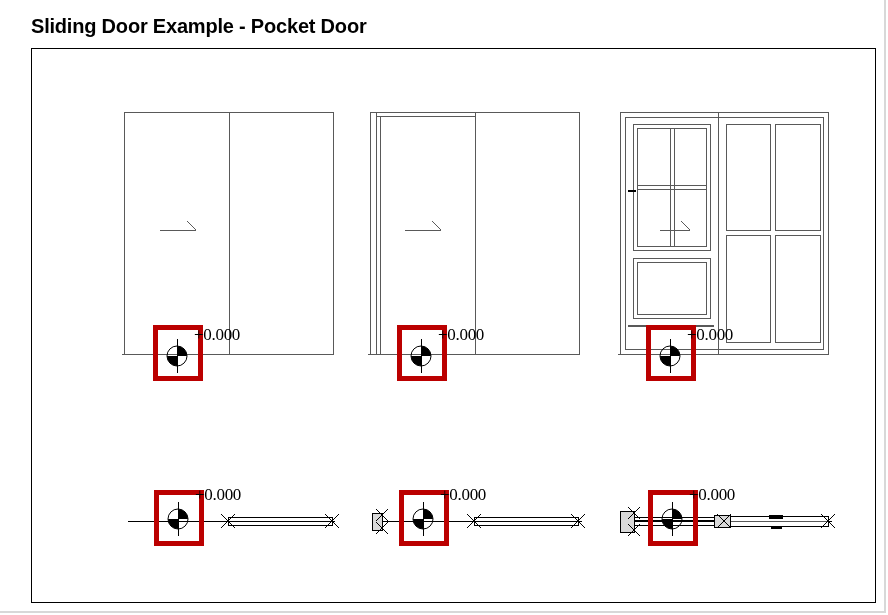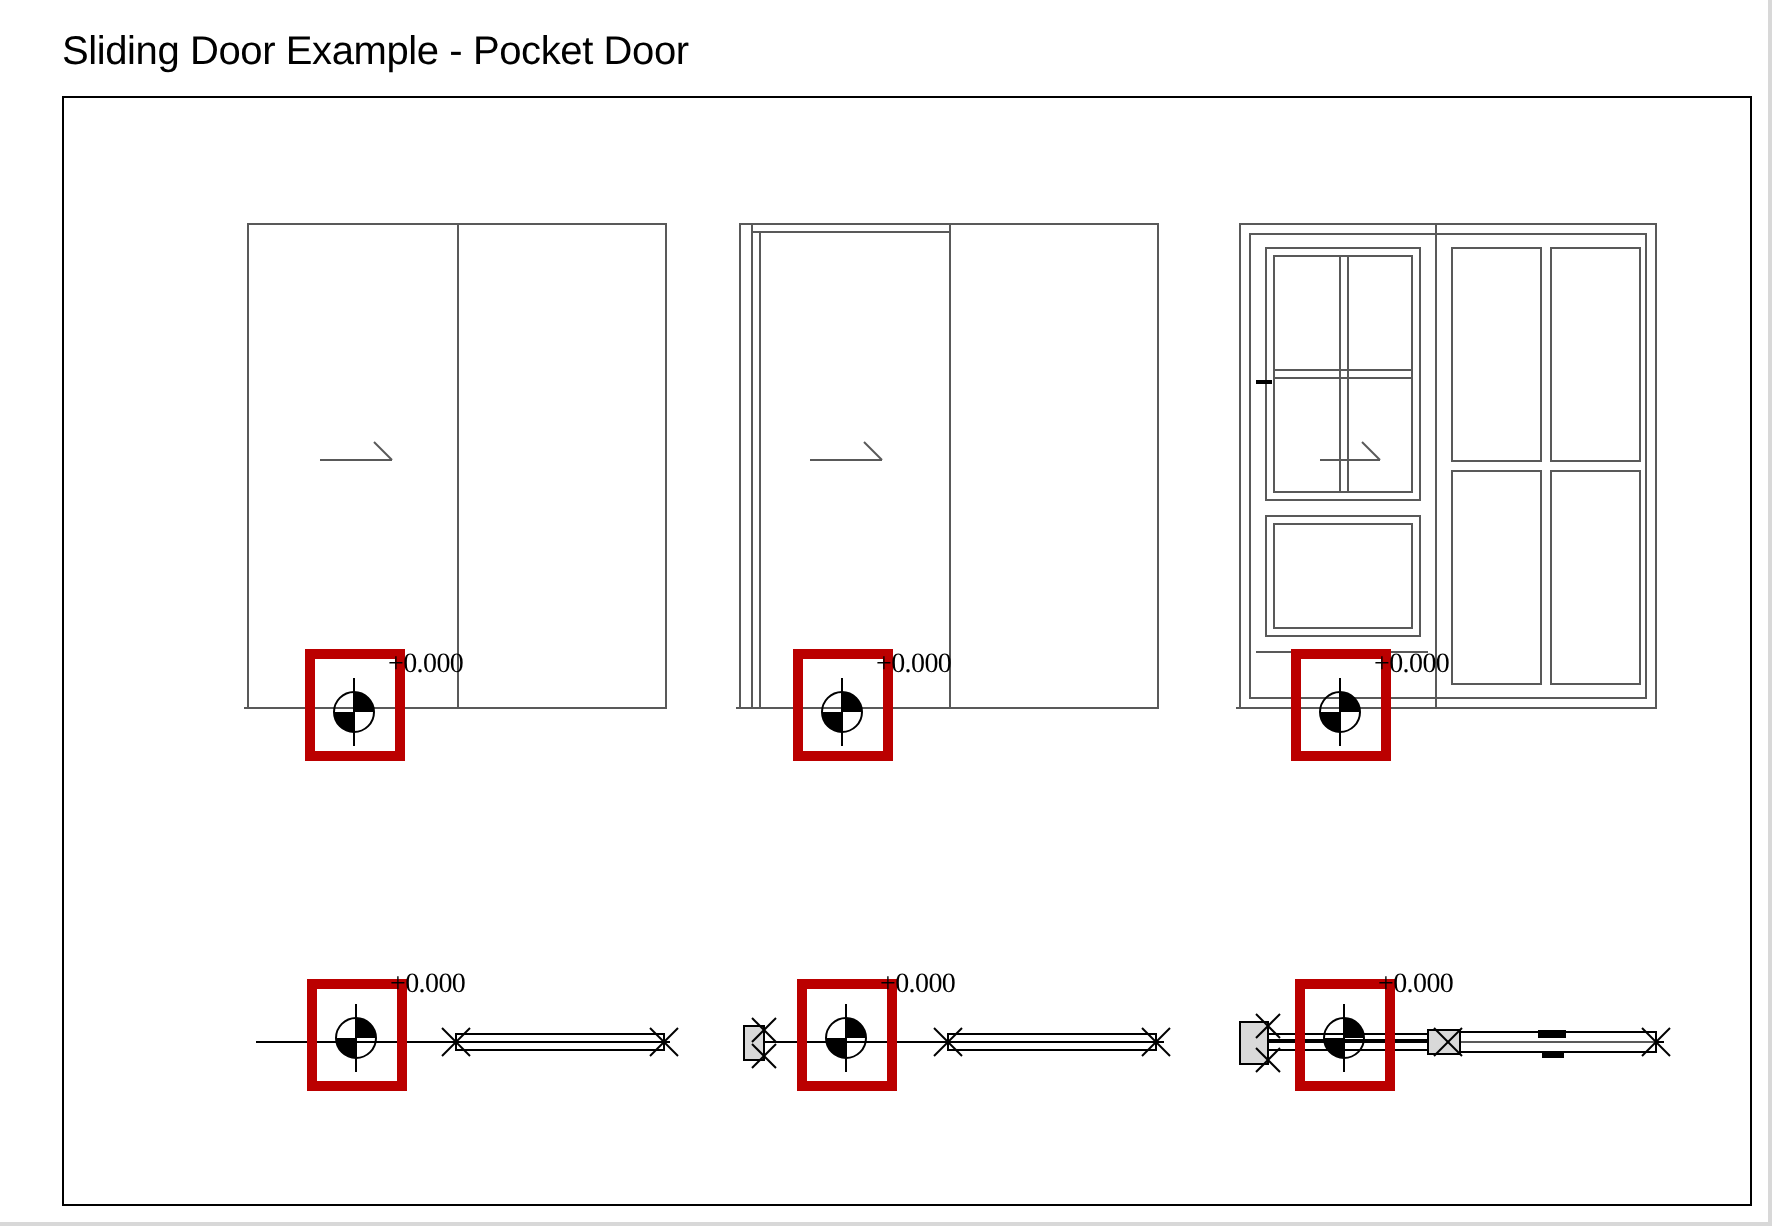--- a/index.html
+++ b/index.html
@@ -22,21 +22,21 @@
     height: 611px;
     border-right: 2px solid #d8d8d8;
     border-bottom: 2px solid #d8d8d8;
     pointer-events: none;
   }
   #title {
     position: absolute;
     left: 31px;
     top: 15px;
     font-size: 20px;
-    font-weight: normal;
+    font-weight: bold;
     color: #000000;
     letter-spacing: -0.2px;
     white-space: nowrap;
   }
   #drawing-frame {
     position: absolute;
     left: 31px;
     top: 48px;
     width: 845px;
     height: 555px;
@@ -46,21 +46,21 @@
   }
   #canvas {
     position: absolute;
     left: 0; top: 0;
     width: 888px;
     height: 615px;
   }
   .lvl-text {
     position: absolute;
     font-family: "Liberation Serif", serif;
-    font-size: 14px;
+    font-size: 17px;
     color: #000000;
     white-space: nowrap;
     letter-spacing: -0.3px;
   }
 </style>
 </head>
 <body>
 
 <div id="page">
 

